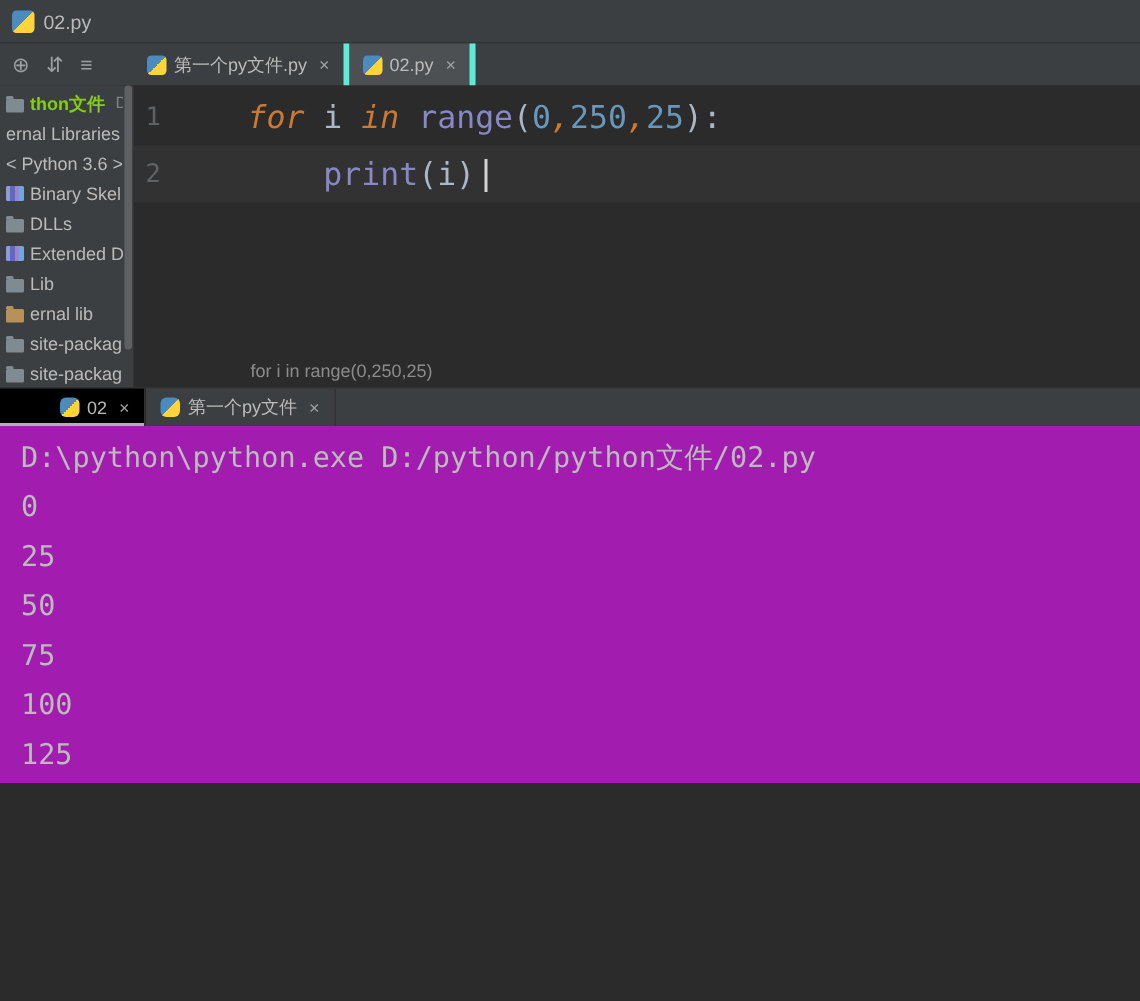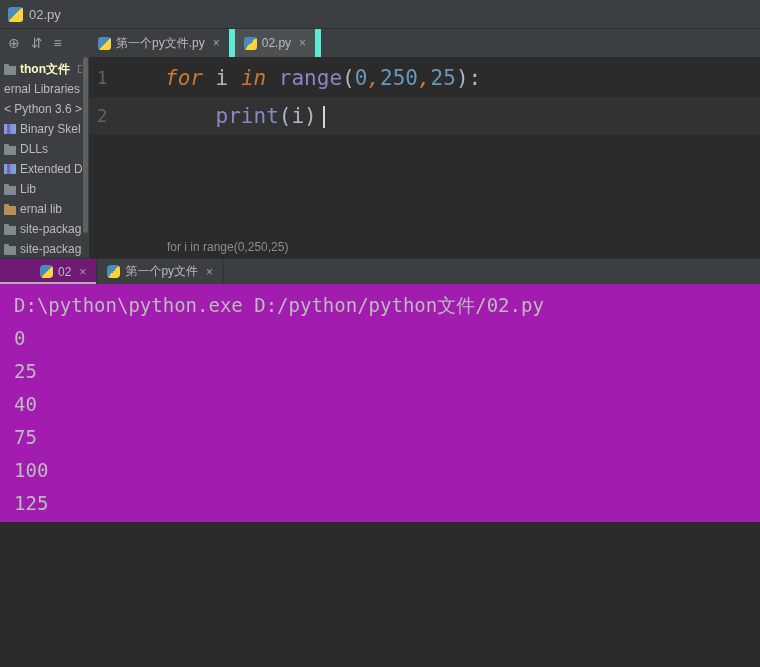--- a/index.html
+++ b/index.html
@@ -15,31 +15,31 @@
   .py-icon { width:13px; height:13px; border-radius:3px; flex:0 0 auto;
              background:linear-gradient(135deg, var(--python-blue,#4b8bbe) 50%, var(--python-yellow,#ffd43b) 50%); }
   .py-icon.big { width:15px; height:15px; }
 
   
   .tab-row { height:28px; background:#3c3f41; display:flex; align-items:stretch; flex:0 0 auto; }
   .toolbar-icons { width:89px; display:flex; align-items:center; gap:11px; padding-left:8px;
                    color:#9da0a2; font-size:14px; flex:0 0 auto; }
   .toolbar-icons span { cursor:default; }
   .etab { display:flex; align-items:center; gap:5px; padding:0 9px; font-size:12px; color:#bbbbbb;
-          border-right:6px solid #5eead4; white-space:nowrap; }
+          border-right:4px solid #5eead4; white-space:nowrap; }
   .etab.active { background:#4c5052; }
   .tab-close { color:#9da0a2; font-size:12px; margin-left:3px; }
 
   
   .main { height:201px; display:flex; flex:0 0 auto; }
 
   .project-panel { width:82px; background:#3c3f41; padding-top:2px; overflow:hidden; flex:0 0 auto; }
   .tree-row { height:20px; display:flex; align-items:center; gap:4px; padding-left:4px;
               font-size:12px; color:#bbbbbb; white-space:nowrap; overflow:hidden; }
-  .tree-label.bold { font-weight:bold; color:#fef9c3; }
+  .tree-label.bold { font-weight:bold; color:#84cc16; }
   .tree-suffix { color:#808080; font-size:11px; margin-left:3px; }
   .tree-icon { width:12px; height:10px; position:relative; flex:0 0 auto; }
   .icon-folder { background:#7f8b91; border-radius:1px; height:9px; margin-top:2px; }
   .icon-folder::before { content:''; position:absolute; top:-2px; left:0; width:5px; height:2px;
                          background:#7f8b91; border-radius:1px 1px 0 0; }
   .icon-folder-y { background:#b8915a; border-radius:1px; height:9px; margin-top:2px; }
   .icon-folder-y::before { content:''; position:absolute; top:-2px; left:0; width:5px; height:2px;
                            background:#b8915a; border-radius:1px 1px 0 0; }
   .icon-lib { background:linear-gradient(90deg,#8f9bd6 0 3px,#5c6bc0 3px 6px,#9f84c9 6px 9px,#6fa8dc 9px 12px);
               height:10px; border-radius:1px; }
@@ -61,21 +61,21 @@
   .tok-num { color:var(--number,#6897bb); }
   .tok-plain { color:var(--code-text,#a9b7c6); }
   .cursor { display:inline-block; width:2px; height:22px; background:#d4d4d4; vertical-align:middle; margin-left:6px; }
   .context-hint { height:22px; line-height:22px; padding-left:78px; font-size:12px; color:#8c8c8c;margin-top:36px; }
 
   
   .run-tab-row { height:26px; background:#3c3f41; display:flex; align-items:stretch;
                  border-top:1px solid #323232; flex:0 0 auto; }
   .rtab { display:flex; align-items:center; gap:5px; padding:0 10px; font-size:12px; color:#bbbbbb;
           border-right:1px solid #323232; white-space:nowrap; }
-  .rtab.active { background:#701a75; box-shadow: inset 0 -2px 0 #aeb0b2; padding-left: 40px; }
+  .rtab.active { background:#000000; box-shadow: inset 0 -2px 0 #aeb0b2; padding-left: 40px; }
   .rtab .py-icon { border-radius:4px; }
 
   
   .console { flex:1; background:#a21caf; padding:5px 0 17px 14px; overflow:hidden;
              font-family:"DejaVu Sans Mono", monospace; font-size:19px; color:var(--console-text,#bbbbbb); }
   .console-line { height:33px; line-height:33px; white-space:pre; }
 </style>
 </head>
 <body>
 
@@ -178,21 +178,21 @@
       <span class="py-icon"></span>
       <span>第一个py文件</span>
       <span class="tab-close">×</span>
     </div>
   </div>
 
   <div class="console">
     <div class="console-line">D:\python\python.exe D:/python/python文件/02.py</div>
     <div class="console-line">0</div>
     <div class="console-line">25</div>
-    <div class="console-line">40</div>
+    <div class="console-line">50</div>
     <div class="console-line">75</div>
     <div class="console-line">100</div>
     <div class="console-line">125</div>
     <div class="console-line">175</div>
     <div class="console-line">200</div>
   </div>
 
 </div>
 
 </body></html>

